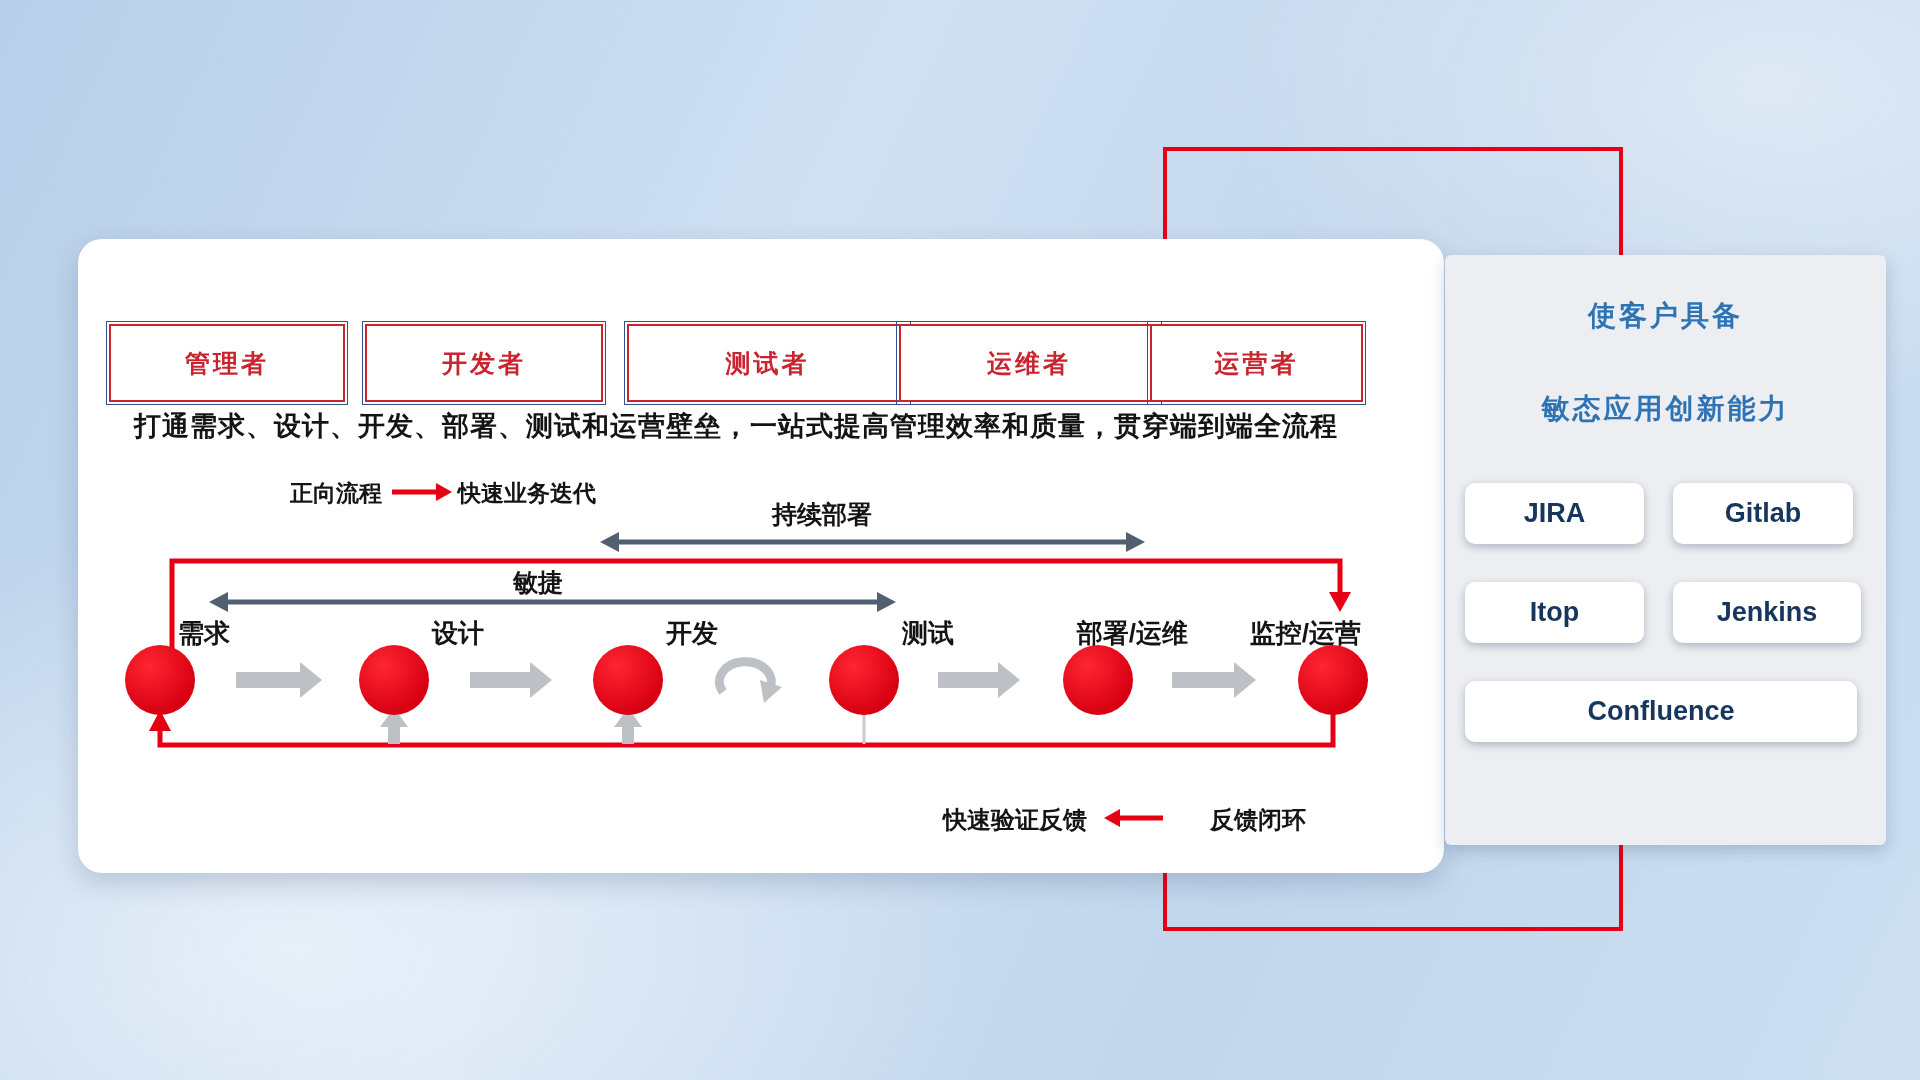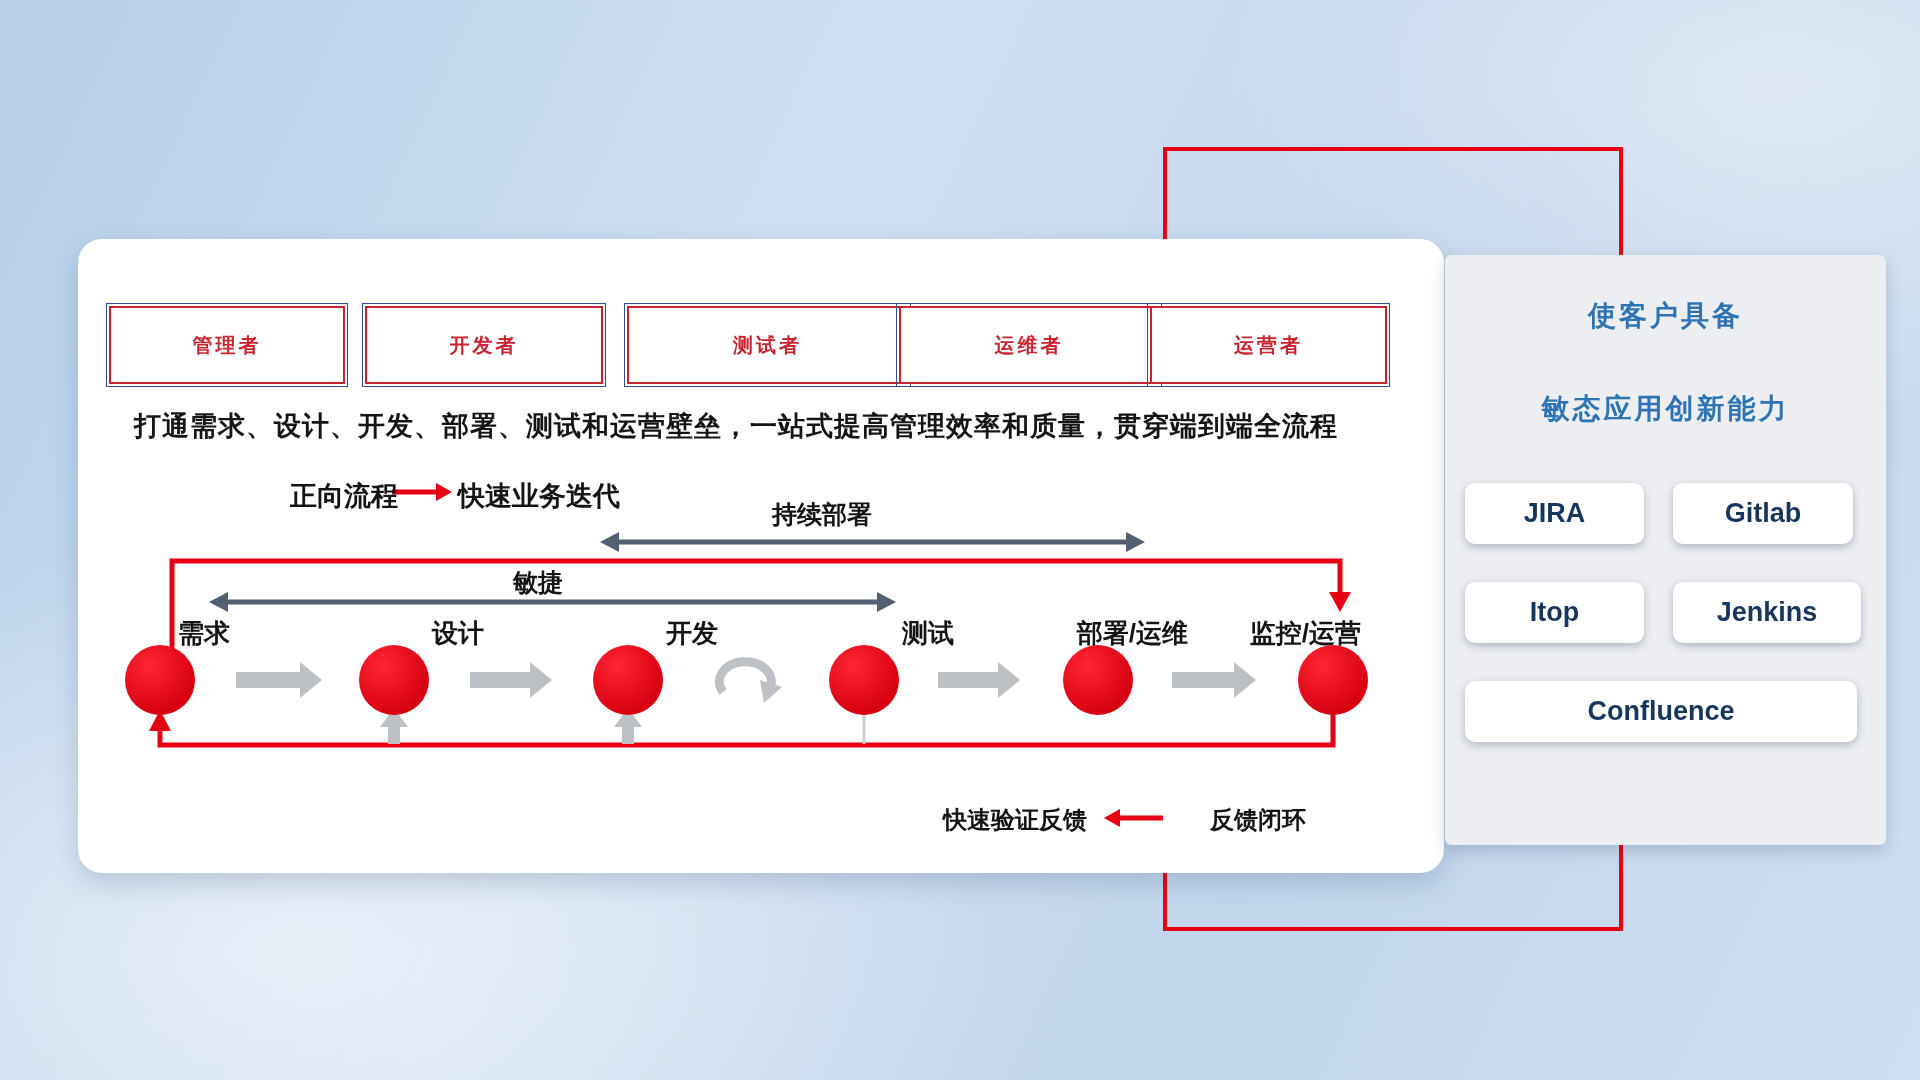--- a/index.html
+++ b/index.html
@@ -33,31 +33,31 @@
   }
   .flow-svg{position:absolute;left:0;top:0;width:1920px;height:1080px;z-index:3;pointer-events:none;}
   .stroke-red{stroke:var(--red);fill:none;}
   .fill-red{fill:var(--red);}
   .stroke-dark{stroke:var(--dark-arrow);fill:none;}
   .fill-dark{fill:var(--dark-arrow);}
   .fill-gray{fill:var(--gray-arrow);}
   .stroke-gray{stroke:var(--gray-arrow);fill:none;}
 
   .role-box{
-    position:absolute;top:306px;height:78px;z-index:4;
+    position:absolute;top:324px;height:78px;z-index:4;
     background:#fff;border:2px solid var(--role-red);
     outline:1px solid var(--navy);outline-offset:2px;
     display:flex;align-items:center;justify-content:center;
-    color:var(--role-red);font-size:20px;font-weight:bold;letter-spacing:3px;
+    color:var(--role-red);font-size:25px;font-weight:bold;letter-spacing:3px;
   }
   .headline{
     position:absolute;left:134px;top:408px;z-index:4;
     font-size:27px;font-weight:bold;color:#141414;letter-spacing:1px;
   }
-  .legend-label{position:absolute;z-index:4;font-size:27px;font-weight:bold;color:#141414;}
+  .legend-label{position:absolute;z-index:4;font-size:23px;font-weight:bold;color:#141414;}
   .span-label{position:absolute;z-index:4;font-size:25px;font-weight:bold;color:#141414;text-align:left;}
   .stage-label{
     position:absolute;top:616px;width:180px;z-index:4;
     font-size:26px;font-weight:bold;color:#141414;text-align:right;
   }
   .node{
     position:absolute;top:645px;width:70px;height:70px;border-radius:50%;z-index:4;
     background:radial-gradient(circle at 35% 30%, #ff2633, #d70011 72%);
   }
   .gray-panel{
@@ -143,21 +143,21 @@
     <g>
       <line class="stroke-red" stroke-width="5" x1="1120" y1="818" x2="1163" y2="818"></line>
       <polygon class="fill-red" points="1120,809 1120,827 1104,818"></polygon>
     </g>
   </svg>
 
   <div class="role-box" style="left:109px;width:236px">管理者</div>
   <div class="role-box" style="left:365px;width:238px">开发者</div>
   <div class="role-box" style="left:627px;width:281px">测试者</div>
   <div class="role-box" style="left:899px;width:260px">运维者</div>
-  <div class="role-box" style="left:1150px;width:237px">运营者</div>
+  <div class="role-box" style="left:1150px;width:213px">运营者</div>
 
   <div class="headline">打通需求、设计、开发、部署、测试和运营壁垒，一站式提高管理效率和质量，贯穿端到端全流程</div>
 
   <div class="legend-label" style="left:290px;top:478px">正向流程</div>
   <div class="legend-label" style="left:458px;top:478px">快速业务迭代</div>
 
   <div class="span-label" style="left:772px;width:200px;top:498px">持续部署</div>
   <div class="span-label" style="left:513px;width:100px;top:566px">敏捷</div>
 
   <div class="stage-label" style="left:50px">需求</div>

